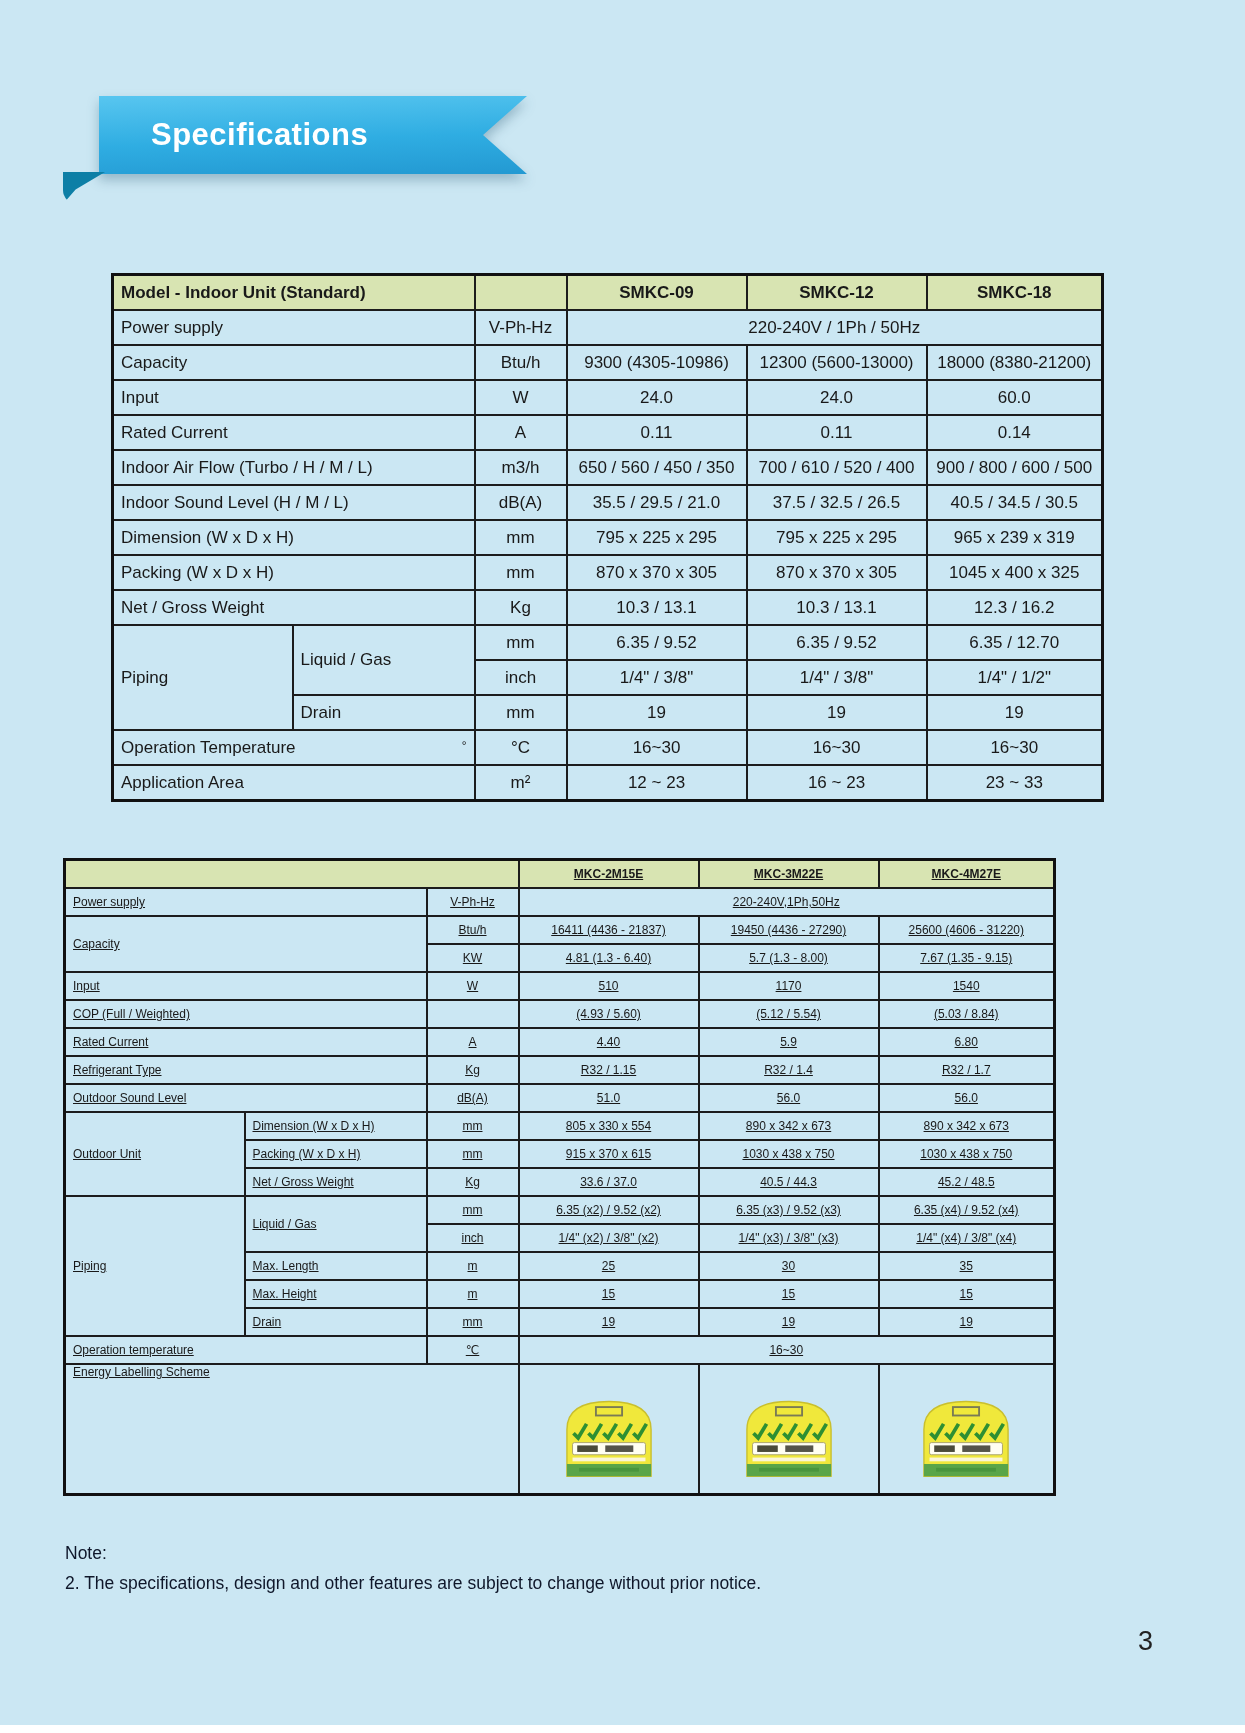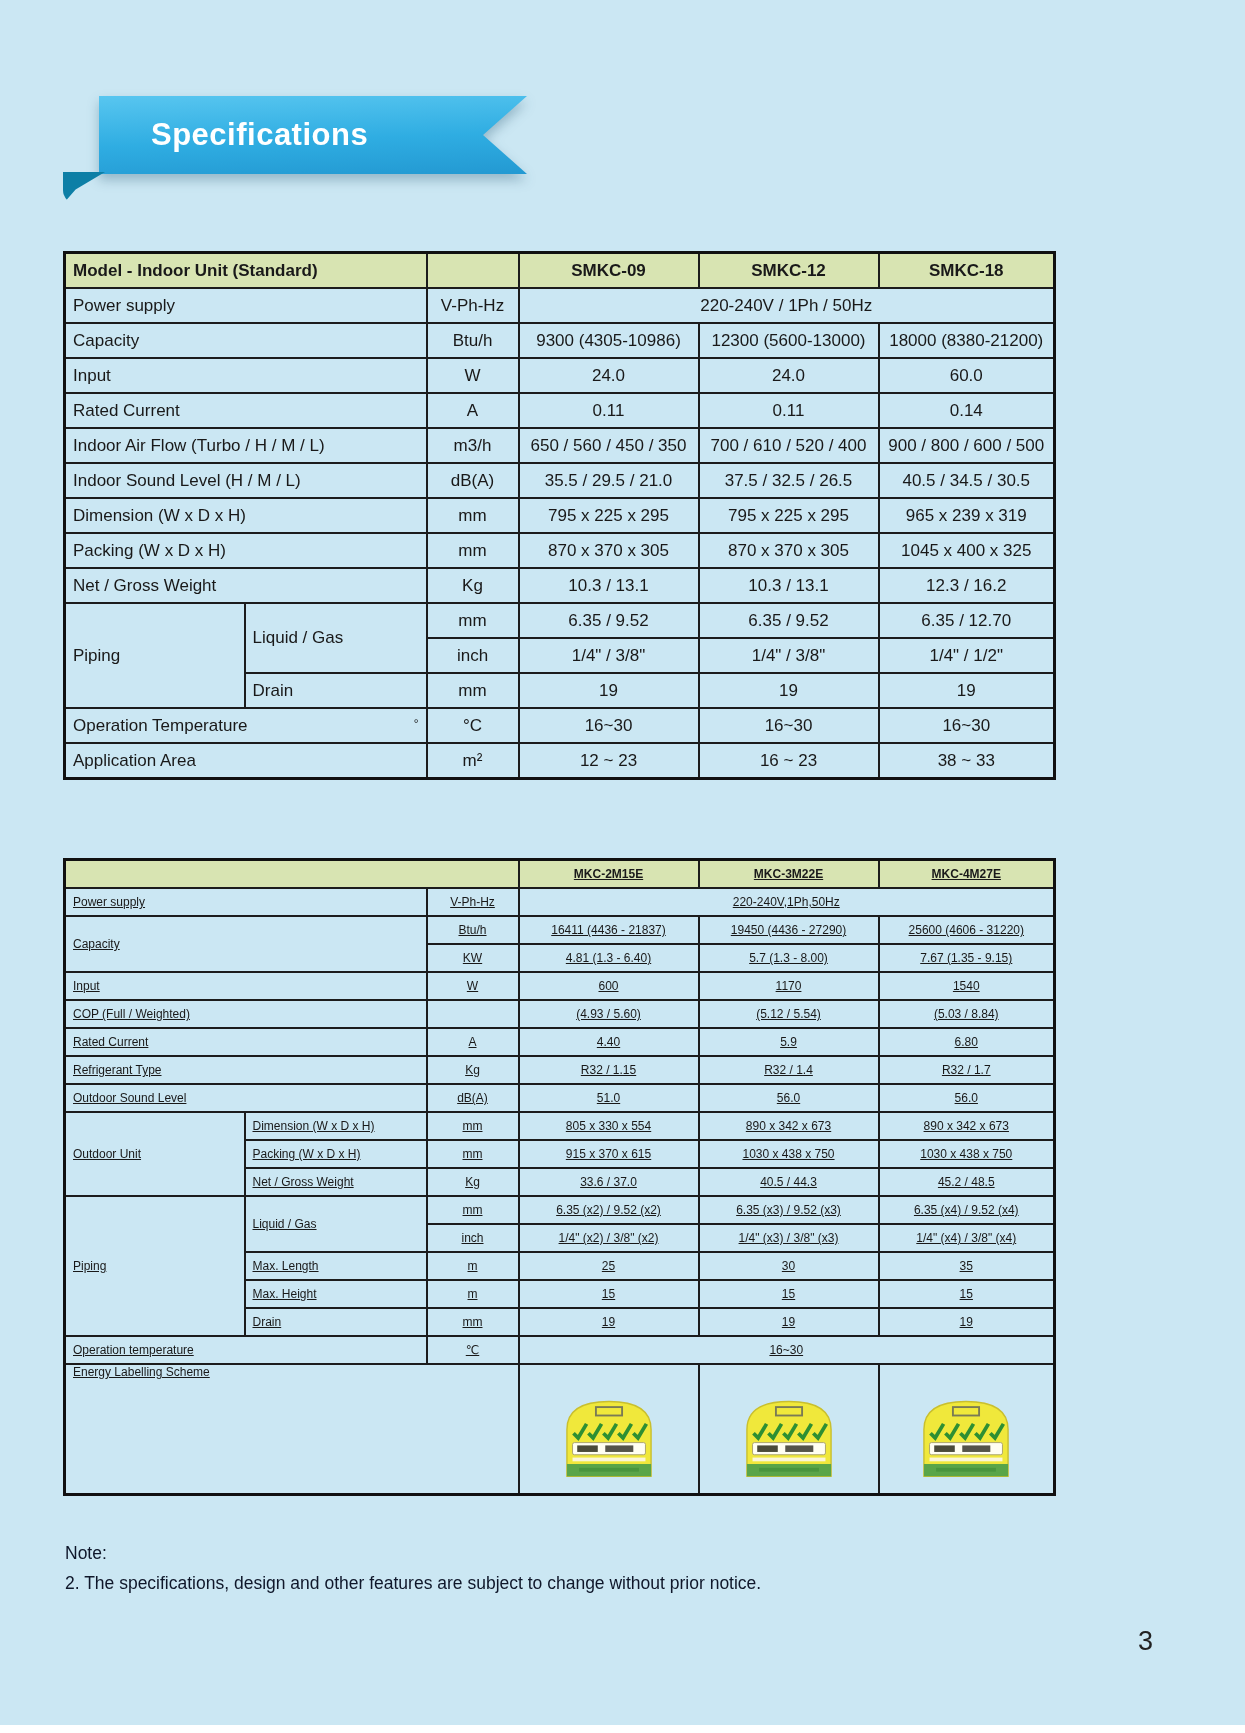--- a/index.html
+++ b/index.html
@@ -16,21 +16,21 @@
                clip-path:polygon(0 0,100% 0,30% 55%,0 100%);border-bottom-left-radius:14px;}
 
   
   table{border-collapse:collapse;table-layout:fixed;position:absolute;left:63px;width:990px;
         font-size:17px;color:#191919;}
   td{border:2px solid #1c1c1c;padding:0 5px;height:33px;overflow:hidden;white-space:nowrap;}
   table{border:3px solid #111;}
   .hd{background:#d8e4b2;font-weight:bold;}
   .lb{text-align:left;padding-left:7px;}
   .ct{text-align:center;}
-  .t1{top:251px;}
+  .t1{top:273px;margin-left:48px;}
   .t2{top:858px;font-size:12px;text-decoration:underline;}
   .t2 td{height:26px;}
   .energy-row td{height:128px;vertical-align:top;}
   .energy-cell{text-align:center;vertical-align:middle !important;}
   .deg{float:right;font-size:12px;line-height:12px;margin-top:2px;margin-right:2px;}
 
   
   .badge{display:inline-block;margin-top:18px;}
 
   
@@ -156,21 +156,21 @@
       <td class="ct">°C</td>
       <td class="ct">16~30</td>
       <td class="ct">16~30</td>
       <td class="ct">16~30</td>
     </tr>
     <tr>
       <td colspan="2" class="lb">Application Area</td>
       <td class="ct">m²</td>
       <td class="ct">12 ~ 23</td>
       <td class="ct">16 ~ 23</td>
-      <td class="ct">38 ~ 33</td>
+      <td class="ct">23 ~ 33</td>
     </tr>
   </tbody>
     </table>
 
   <table class="t2">
     <colgroup>
         <col style="width:180px">
         <col style="width:182px">
         <col style="width:92px">
         <col style="width:180px">
@@ -198,21 +198,21 @@
     </tr>
     <tr>
       <td class="ct">KW</td>
       <td class="ct">4.81 (1.3 - 6.40)</td>
       <td class="ct">5.7 (1.3 - 8.00)</td>
       <td class="ct">7.67 (1.35 - 9.15)</td>
     </tr>
     <tr>
       <td colspan="2" class="lb">Input</td>
       <td class="ct">W</td>
-      <td class="ct">600</td>
+      <td class="ct">510</td>
       <td class="ct">1170</td>
       <td class="ct">1540</td>
     </tr>
     <tr>
       <td colspan="2" class="lb">COP (Full / Weighted)</td>
       <td class="ct"></td>
       <td class="ct">(4.93 / 5.60)</td>
       <td class="ct">(5.12 / 5.54)</td>
       <td class="ct">(5.03 / 8.84)</td>
     </tr>

